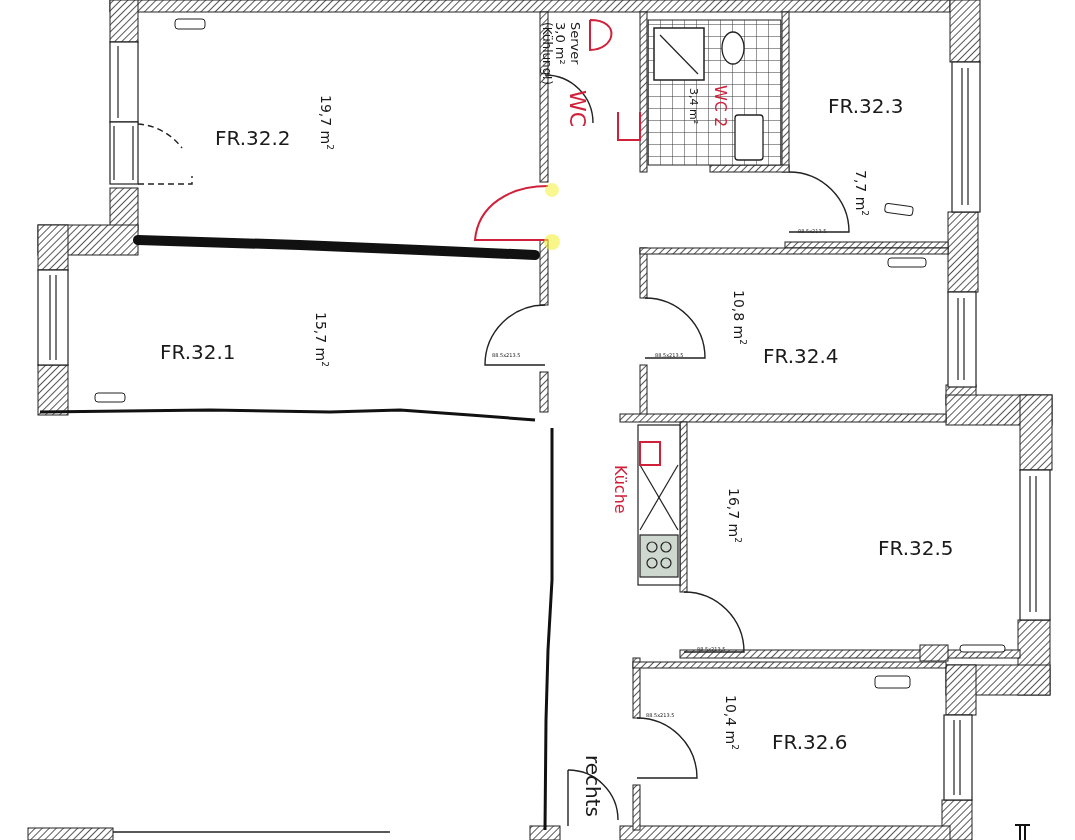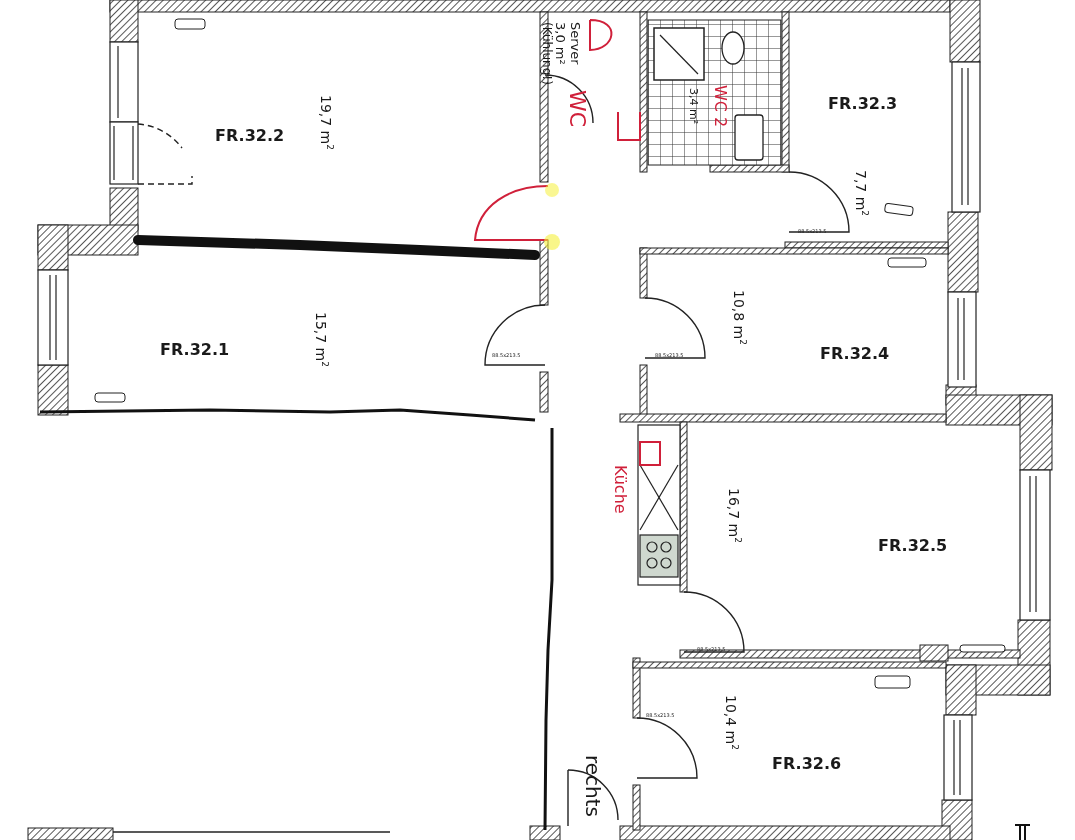--- a/index.html
+++ b/index.html
@@ -1,18 +1,18 @@
 <!DOCTYPE html>
 <html><head>
   <meta charset="utf-8">
   <style>
     html, body { margin: 0; padding: 0; background: #ffffff; }
     body { width: 1075px; height: 840px; position: relative; overflow: hidden; font-family: "DejaVu Sans", sans-serif; }
     #plan { position: absolute; left: 0; top: 0; }
-    .room-label { position: absolute; font-family: "DejaVu Sans", sans-serif; font-weight: bold; font-size: 16px; color: #1a1a1a; white-space: nowrap; }
+    .room-label { position: absolute; font-family: "DejaVu Sans", sans-serif; font-weight: normal; font-size: 20px; color: #1a1a1a; white-space: nowrap; }
     .area { position: absolute; font-family: "DejaVu Sans", sans-serif; font-size: 14px; color: #1a1a1a; white-space: nowrap; transform-origin: left top; transform: rotate(90deg); }
     .area sup { font-size: 9px; }
     .note-red { position: absolute; font-family: "DejaVu Sans", sans-serif; color: #d0203a; white-space: nowrap; }
     .note-dark { position: absolute; font-family: "DejaVu Sans", sans-serif; color: #1a1a1a; white-space: nowrap; transform-origin: left top; transform: rotate(90deg); }
     .door-dim { position: absolute; font-family: "DejaVu Sans", sans-serif; font-size: 5px; color: #222; white-space: nowrap; }
   </style>
 </head>
 <body>
 
 <svg id="plan" width="1075" height="840" viewBox="0 0 1075 840" xmlns="http://www.w3.org/2000/svg">
@@ -163,27 +163,27 @@
 
 <div class="room-label" style="left:215px; top:126px;">FR.32.2</div>
 <div class="area" style="left:335px; top:95px;"><span>19,7 m</span><sup>2</sup></div>
 
 <div class="room-label" style="left:160px; top:340px;">FR.32.1</div>
 <div class="area" style="left:330px; top:312px;"><span>15,7 m</span><sup>2</sup></div>
 
 <div class="room-label" style="left:828px; top:94px;">FR.32.3</div>
 <div class="area" style="left:870px; top:170px;"><span>7,7 m</span><sup>2</sup></div>
 
-<div class="room-label" style="left:820px; top:344px;">FR.32.4</div>
+<div class="room-label" style="left:763px; top:344px;">FR.32.4</div>
 <div class="area" style="left:748px; top:290px;"><span>10,8 m</span><sup>2</sup></div>
 
 <div class="room-label" style="left:878px; top:536px;">FR.32.5</div>
 <div class="area" style="left:743px; top:488px;"><span>16,7 m</span><sup>2</sup></div>
 
-<div class="room-label" style="left:772px; top:754px;">FR.32.6</div>
+<div class="room-label" style="left:772px; top:730px;">FR.32.6</div>
 <div class="area" style="left:740px; top:695px;"><span>10,4 m</span><sup>2</sup></div>
 
 <div class="note-dark" style="left:583px; top:22px; font-size:13px;">Server</div>
 <div class="note-dark" style="left:568px; top:22px; font-size:13px;">3,0 m²</div>
 <div class="note-dark" style="left:554px; top:22px; font-size:12px;">(Kühlung!)</div>
 
 <div class="note-red" style="left:590px; top:90px; font-size:22px; transform:rotate(90deg); transform-origin:left top;">WC</div>
 <div class="note-red" style="left:730px; top:85px; font-size:16px; transform:rotate(90deg); transform-origin:left top;">WC 2</div>
 <div class="note-dark" style="left:700px; top:88px; font-size:11px;">3,4 m²</div>
 <div class="note-red" style="left:630px; top:465px; font-size:16px; transform:rotate(90deg); transform-origin:left top;">Küche</div>

